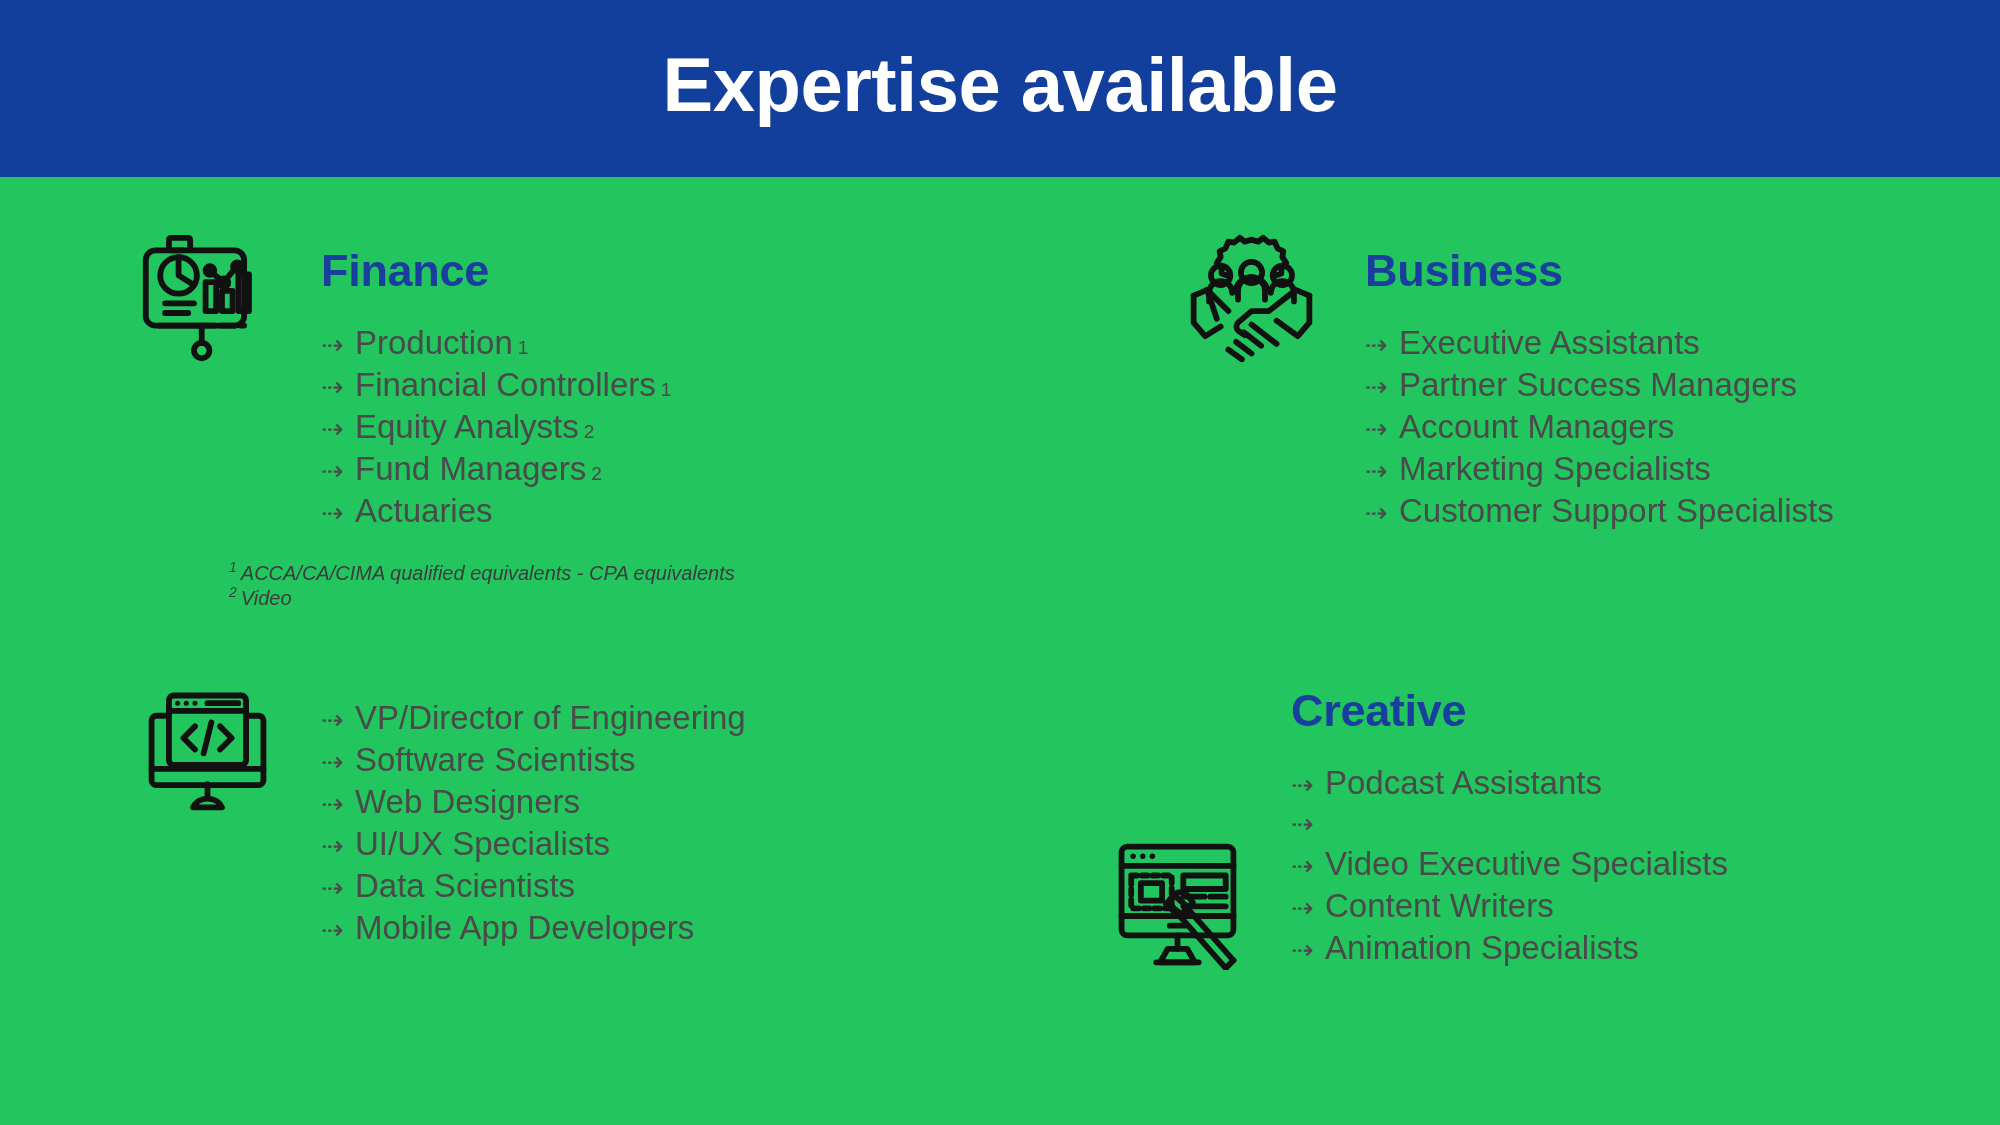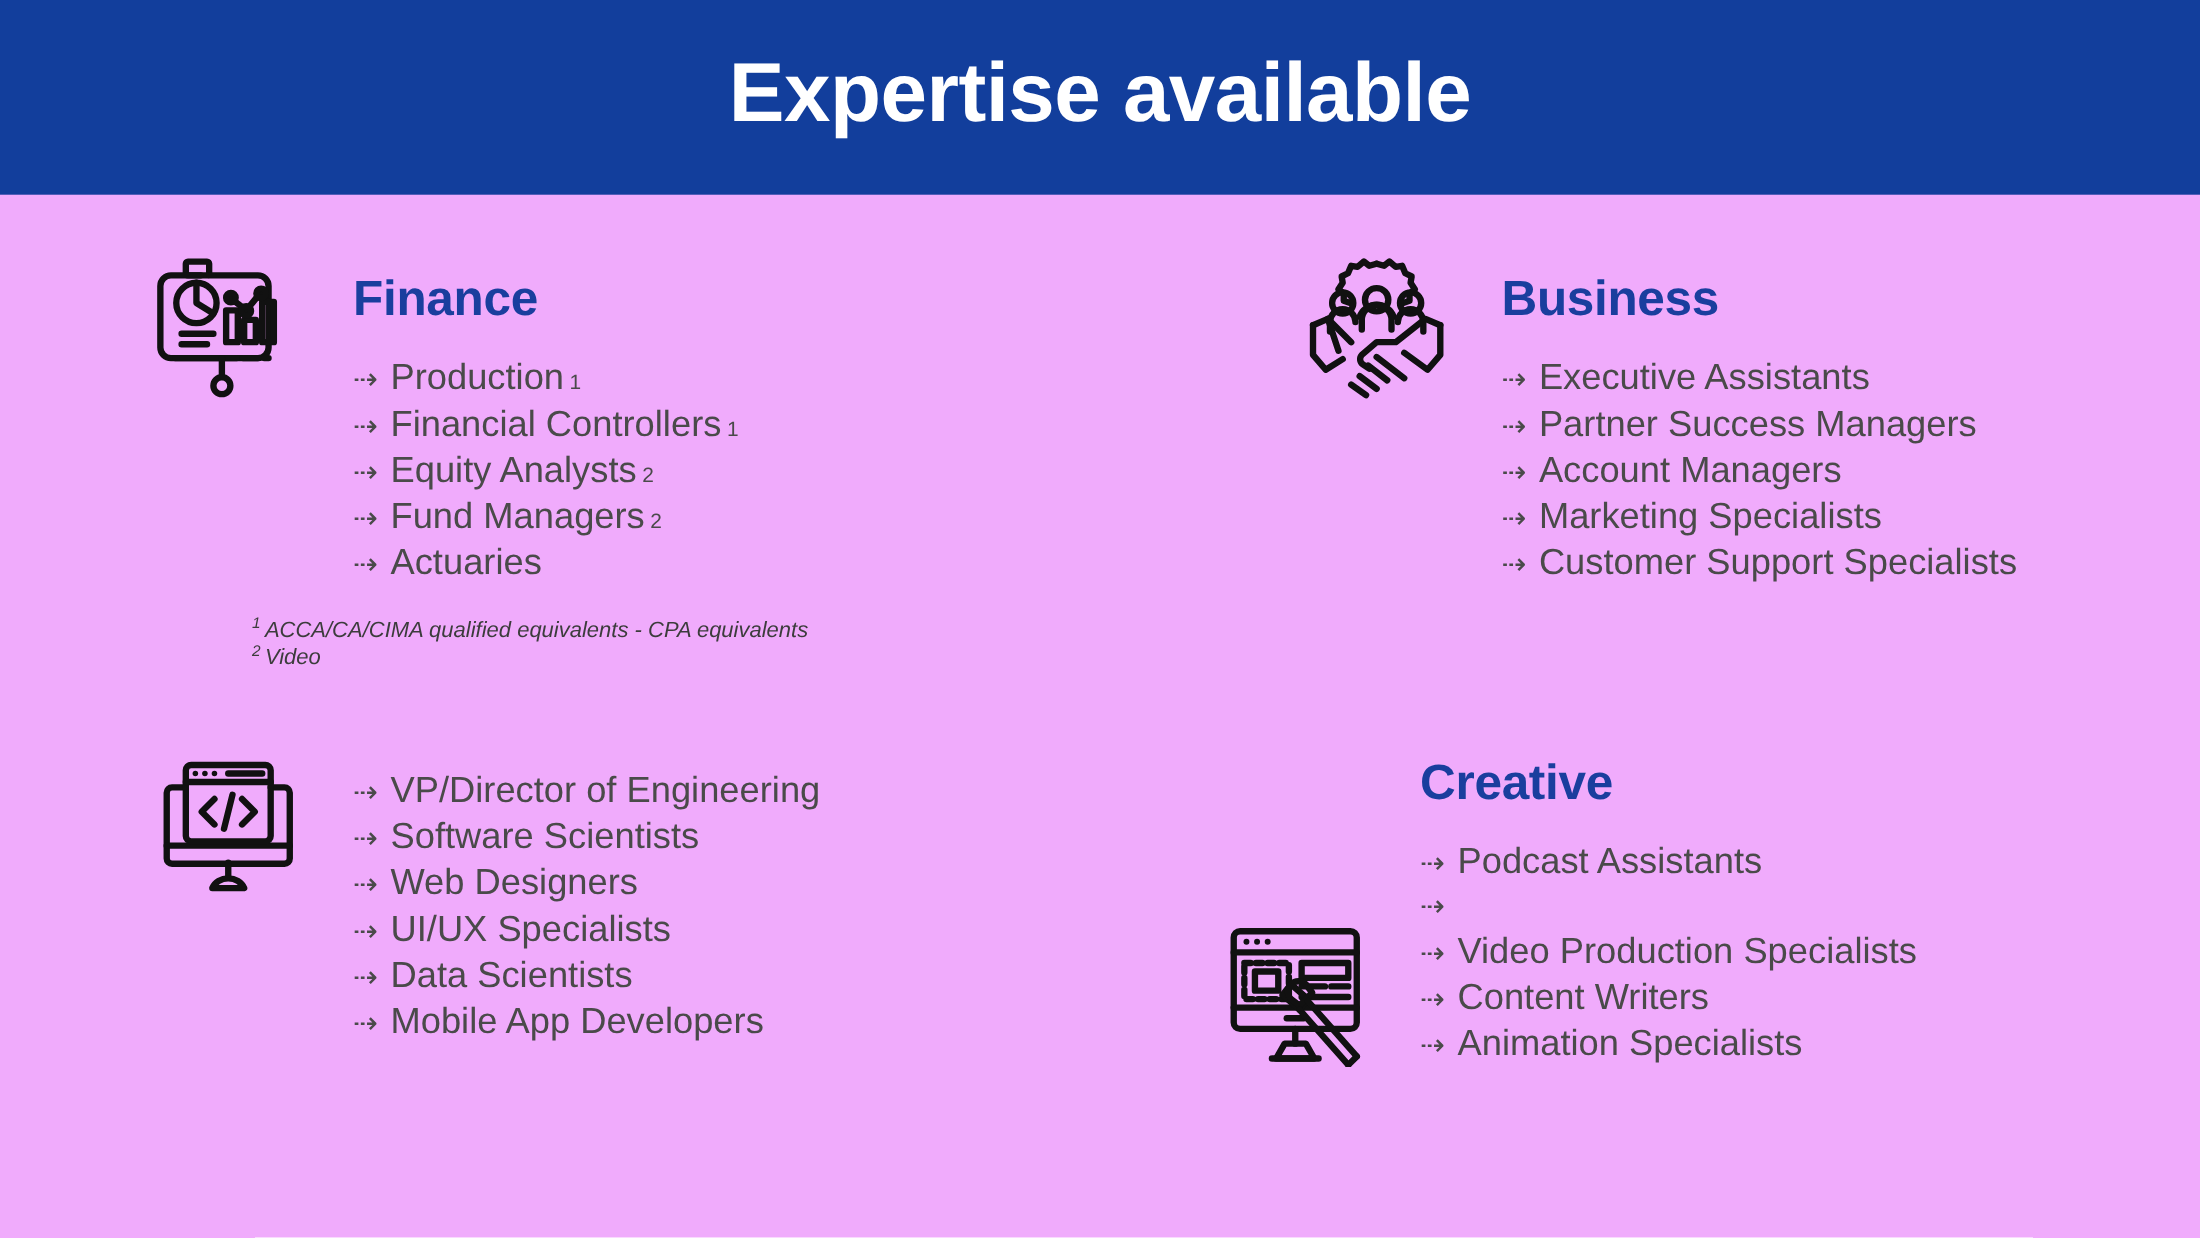--- a/index.html
+++ b/index.html
@@ -12,21 +12,21 @@
     height: 1125px;
     overflow: hidden;
     font-family: "Liberation Sans", sans-serif;
     -webkit-font-smoothing: antialiased;
   }
 
   .slide {
     position: relative;
     width: 2000px;
     height: 1125px;
-    background: #f0abfc;
+    background: #22c55e;
   }
 
   
   .header-banner {
     position: absolute;
     left: 0;
     top: 0;
     width: 2000px;
     height: 177px;
     background: #123E9C;
@@ -335,21 +335,21 @@
         <ul class="cat-list">
           <li>
             <span class="bullet-arrow">⇢</span>
             <span class="item-label">Podcast Assistants</span>
           </li>
           <li>
             <span class="bullet-arrow">⇢</span>
           </li>
           <li>
             <span class="bullet-arrow">⇢</span>
-            <span class="item-label">Video Production Specialists</span>
+            <span class="item-label">Video Executive Specialists</span>
           </li>
           <li>
             <span class="bullet-arrow">⇢</span>
             <span class="item-label">Content Writers</span>
           </li>
           <li>
             <span class="bullet-arrow">⇢</span>
             <span class="item-label">Animation Specialists</span>
           </li>
         </ul>

